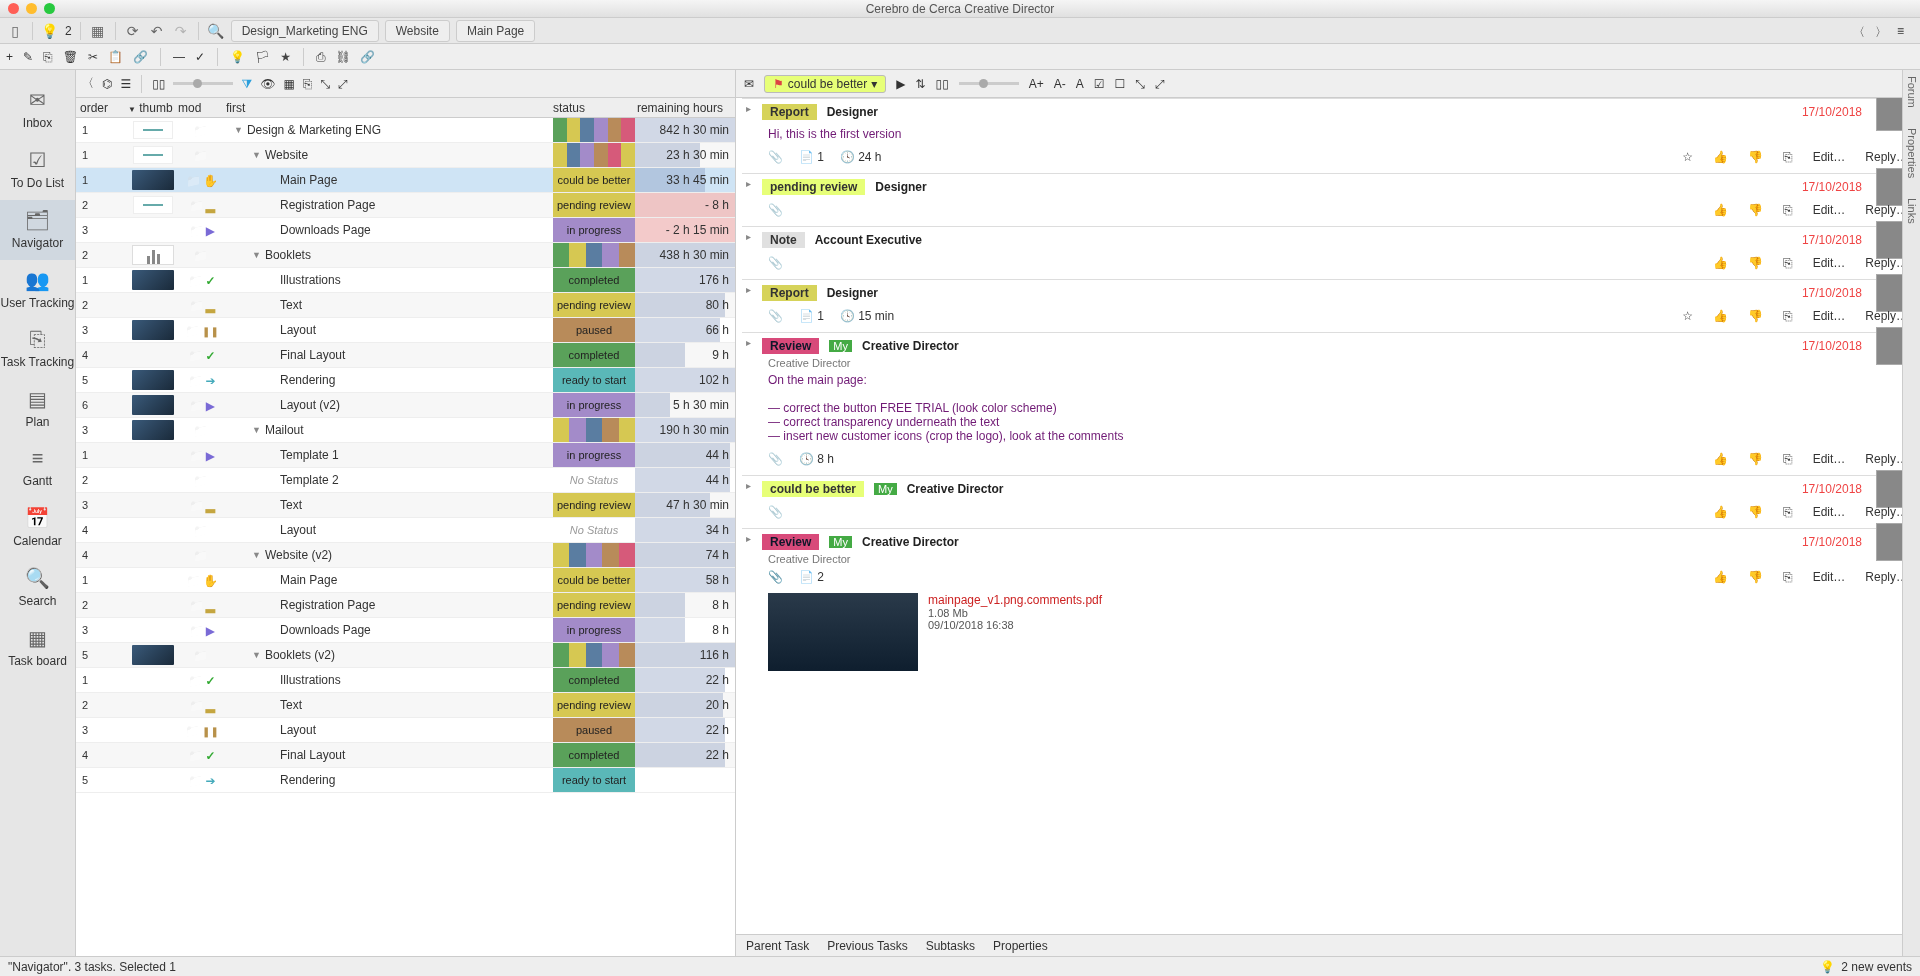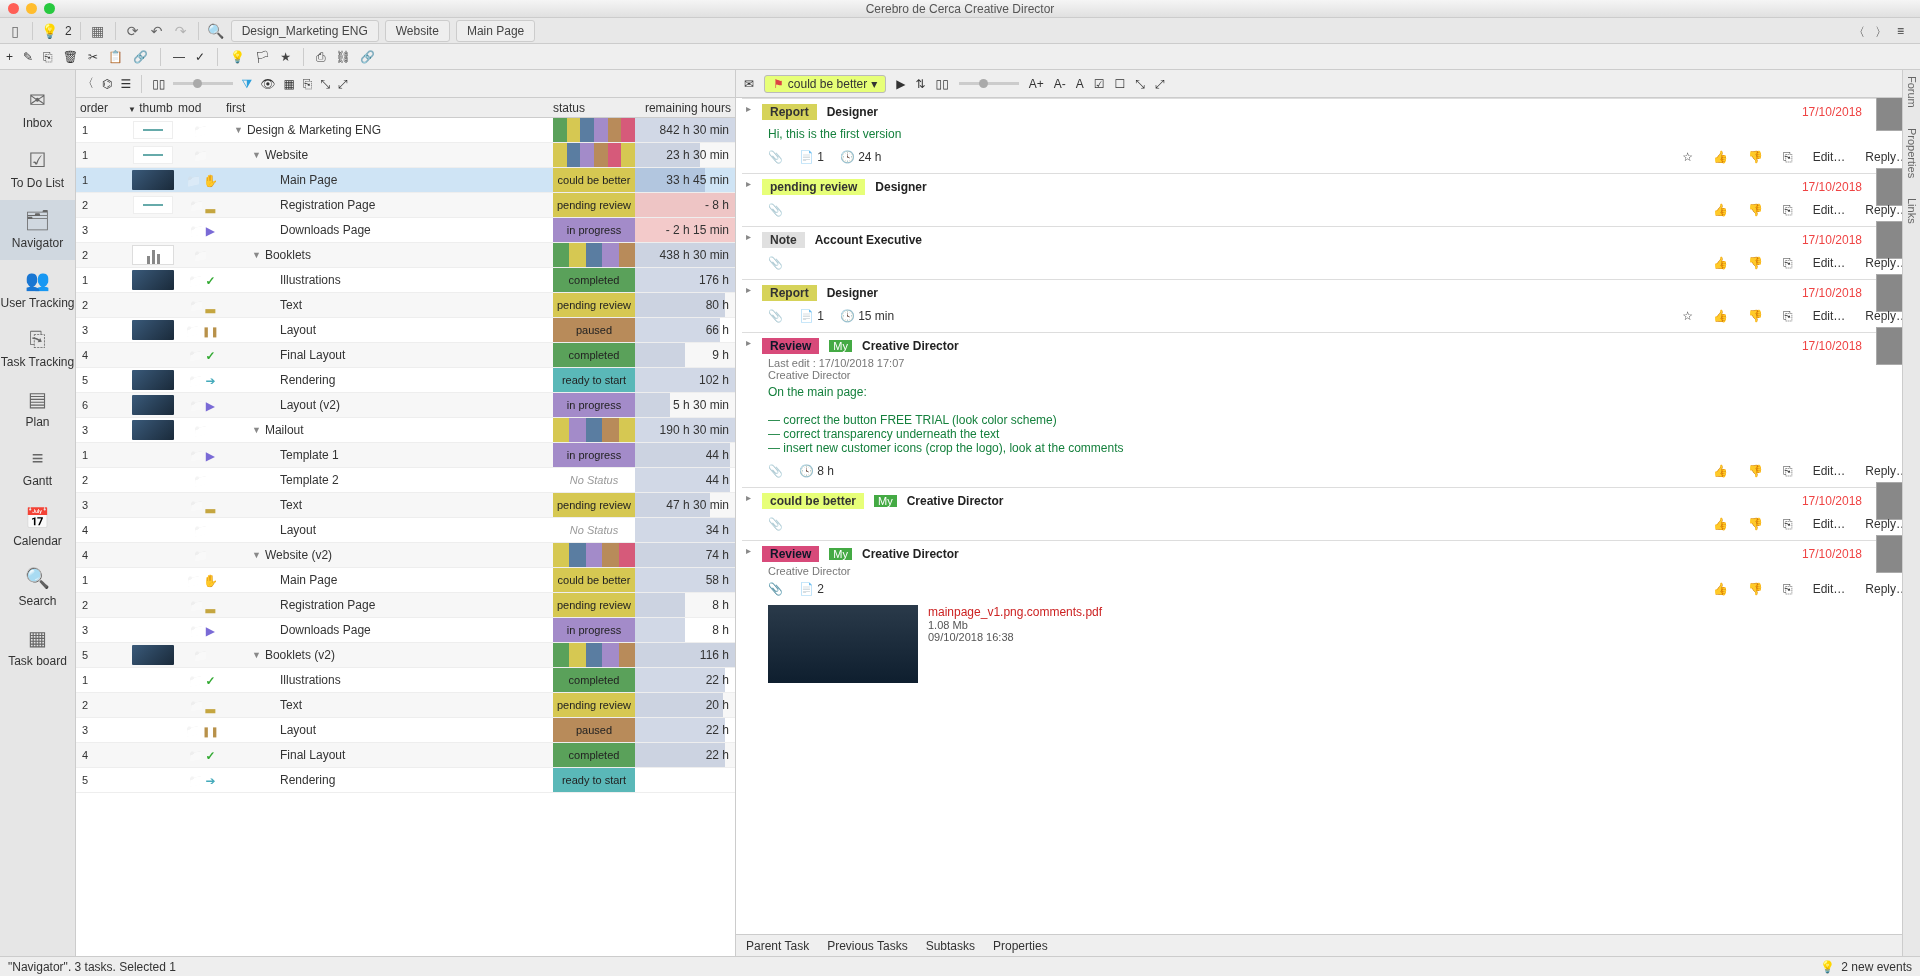--- a/index.html
+++ b/index.html
@@ -36,21 +36,21 @@
 .center-toolbar .funnel { color: #2b9fdc; }
 .slider { width: 60px; height: 3px; background: #ccc; position: relative; }
 .slider::after { content:''; position:absolute; left:20px; top:-3px; width:9px; height:9px; background:#aaa; border-radius:50%; }
 
 .table-head { display: flex; background: #eee; border-bottom: 1px solid #ccc; font-size: 11px; color: #666; height: 20px; align-items: center; }
 .col-order { width: 52px; padding-left: 4px; }
 .col-thumb { width: 50px; }
 .col-mod { width: 48px; }
 .col-name { flex: 1; }
 .col-status { width: 82px; }
-.col-remain { width: 100px; text-align: right; padding-right: 4px; }
+.col-remain { width: 100px; text-align: right; padding-right: 12px; }
 
 .table-body { overflow-y: auto; flex: 1; }
 .row { display: flex; align-items: center; height: 25px; border-bottom: 1px solid #eee; background: #fff; }
 .row.alt { background: #f7f7f7; }
 .row.selected { background: #cfe4f5; }
 .row .c-order { width: 52px; padding-left: 6px; font-size:11px; display:flex; align-items:center; gap:4px; }
 .row .c-thumb { width: 50px; height: 22px; display: flex; align-items: center; justify-content: center; }
 .thumb-img { width: 42px; height: 20px; background: linear-gradient(135deg,#3a5a7a,#1a2a3a); border-radius:1px; display:inline-block;}
 .thumb-chart { width: 42px; height: 20px; background: #fff; border:1px solid #ddd; display:flex; align-items:flex-end; justify-content:center; gap:2px; }
 .thumb-chart i{width:3px;background:#888;}
@@ -88,21 +88,21 @@
 .lab-review { background:#d84a7a; color:#0f172a; }
 .lab-note { background:#e0e0e0; color:#333; font-weight:normal; }
 .lab-pending { background:#e7ff78; color:#333; }
 .lab-cbb { background:#e7ff78; color:#333; font-weight:normal; }
 .msg .my { background:#4a4; color:#fff; padding:0 4px; font-size:11px; }
 .msg .author { font-weight:bold; color:#222; }
 .msg .date { margin-left:auto; font-size:12px; color:#ef4444; font-weight:normal; }
 .msg .avatar { width:38px; height:38px; background:#888; border:1px solid #aaa; margin-left:4px; }
 .av1{background:linear-gradient(#b8a878,#887758);}
 .av2{background:linear-gradient(#5a6a7a,#3a4a5a);}
-.msg .body { padding:4px 0 4px 6px; font-size:12px; color:#15803d; }
+.msg .body { padding:4px 0 4px 6px; font-size:12px; color:#701a75; }
 .msg .meta { font-size:11px; color:#777; padding-left:6px; }
 .msg .actions { display:flex; align-items:center; gap:16px; padding:4px 6px; color:#aaa; font-size:12px; height:24px; }
 .msg .actions .right-acts { margin-left:auto; display:flex; gap:20px; align-items:center; }
 .msg .disclosure { position:absolute; left:4px; top:4px; font-size:10px; color:#888; cursor:pointer; }
 
 .attach { display:flex; gap:10px; padding:4px 0 4px 6px; }
 .attach-thumb { width:150px; height:90px; background:linear-gradient(#2a3a4a,#0a1a2a); position:relative; }
 .attach-thumb::after{content:'';position:absolute;bottom:0;left:0;right:0;height:12px;background:#fff;}
 .attach-info .fn { color:#c22; font-size:12px; }
 .attach-info div { font-size:11px; color:#555; }
@@ -778,21 +778,20 @@
         </div>
         <div class="msg">
           <span class="disclosure">▸</span>
           <div class="msg-head">
             <span class="type-label lab-review">Review</span>
             <span class="my">My</span>
             <span class="author">Creative Director</span>
             <span class="date">17/10/2018</span>
             <span class="avatar av2"></span>
           </div>
-          <div class="meta">Last edit : 17/10/2018 17:07</div>
           <div class="meta">Creative Director</div>
           <div class="body">On the main page:<br><br>— correct the button FREE TRIAL (look color scheme)<br>— correct transparency underneath the text<br>— insert new customer icons (crop the logo), look at the comments</div>
           <div class="actions">
             <span style="opacity:.5">📎</span>
             <span>🕓 8 h</span>
             <div class="right-acts">
               <span>👍</span>
               <span>👎</span>
               <span>⎘</span>
               <span>Edit…</span>

